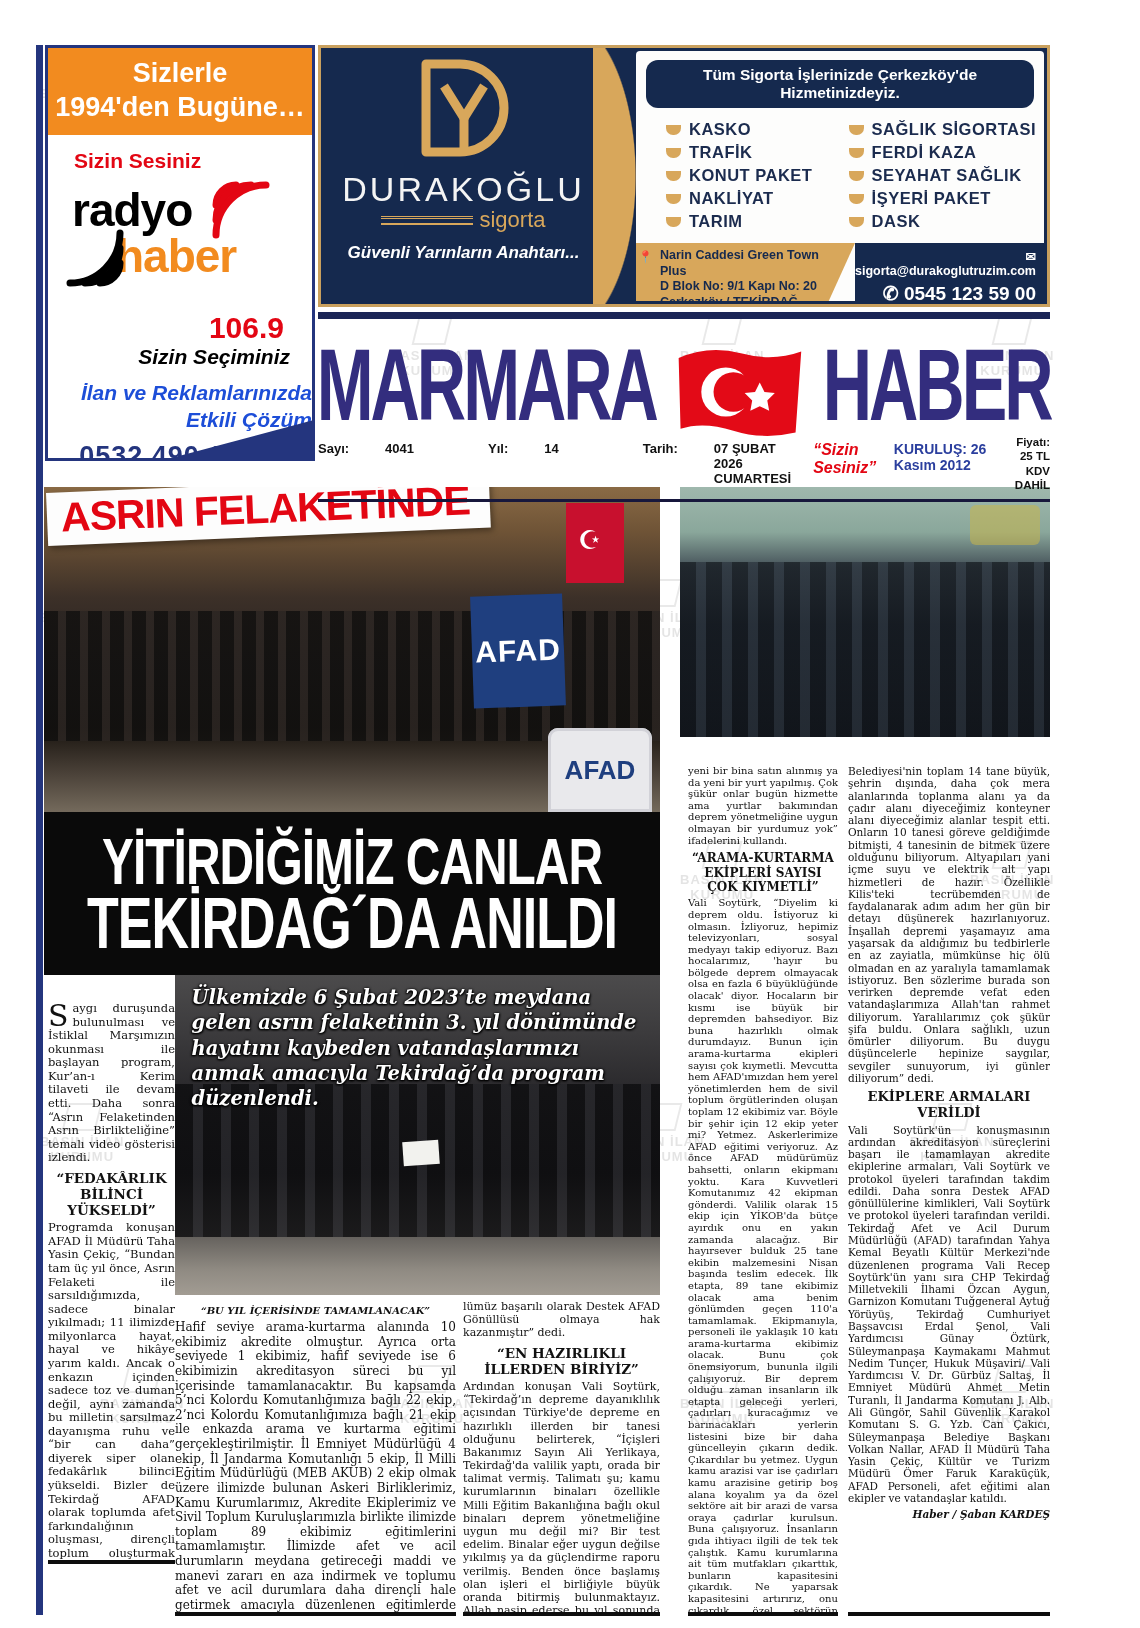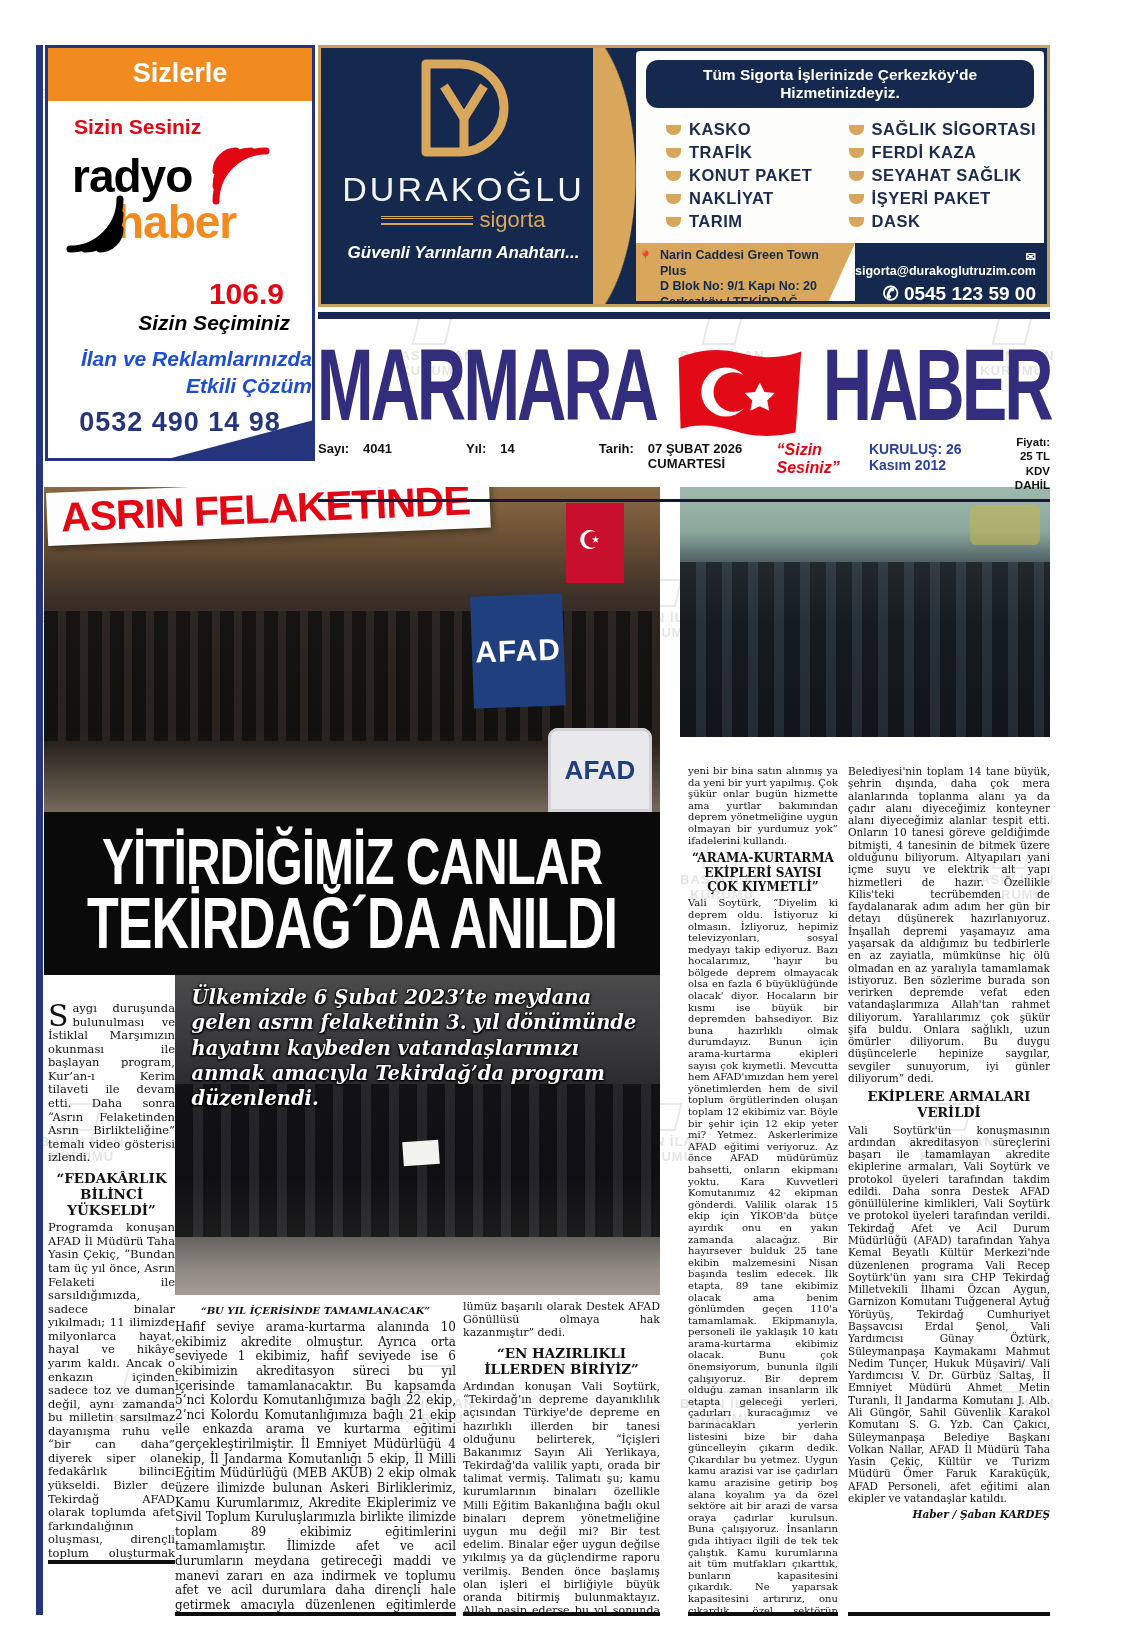--- a/index.html
+++ b/index.html
@@ -60,21 +60,21 @@
   .as-phone-line{font-size:19px;font-weight:bold;margin-top:4px;}
   
   .mast{position:absolute;left:318px;top:312px;width:732px;z-index:3;}
   .mast-topbar{height:7px;background:#1b2556;width:100%;}
   .mast-title{display:flex;align-items:flex-end;justify-content:space-between;height:116px;padding:0 2px;}
   .mast-word{font-weight:bold;color:#332d7e;font-size:67px;letter-spacing:-3px;
              transform:scale(1.02,1.52);transform-origin:bottom center;line-height:1;}
   .mast-flag{width:132px;height:98px;margin:0 -14px;flex-shrink:0;position:relative;top:6px;}
   .mast-info{display:flex;align-items:flex-start;gap:14px;font-size:13px;font-weight:bold;
              border-bottom:3px solid #17173c;padding:4px 0 6px;margin-top:2px;}
-  .mi-pair{display:flex;gap:14px;}
+  .mi-pair{display:flex;gap:36px;}
   .mi-label{font-weight:bold;}
   .mi-val{font-weight:bold;}
   .mi-motto{color:#e30613;font-style:italic;font-size:16px;margin-left:8px;}
   .mi-founded{color:#2b3f9e;font-size:14px;}
   .mi-price{margin-left:auto;text-align:right;font-size:11.5px;line-height:1.25;margin-top:-6px;}
   
   .photo{position:absolute;z-index:2;overflow:hidden;}
   .photo1{left:44px;top:487px;width:616px;height:325px;
      background:linear-gradient(180deg,#8a6a45 0%,#6e5336 14%,#3c3028 34%,#262120 55%,#19140f 74%,#4a4138 88%,#746a5c 100%);}
   .photo1 .crowd{position:absolute;left:0;top:38%;width:100%;height:40%;
@@ -250,20 +250,21 @@
         <span class="wm-box"></span>
         <span class="wm-t">BASIN İLAN</span>
         <span class="wm-t">KURUMU</span>
       </div>
     </div>
   <div class="left-rail"></div>
 
   <div class="ad-radyo">
     <div class="ar-head">
       <div>Sizlerle</div>
+      <div>1994'den Bugüne…</div>
     </div>
     <div class="ar-sesiniz">Sizin Sesiniz</div>
     <div class="ar-logo">
       <span class="ar-r1">radyo</span>
       <svg class="ar-waves-red" width="62" height="62" viewBox="0 0 62 62">
         <g fill="none" stroke="#e30613" stroke-width="7" stroke-linecap="round">
           <path d="M8 28 A20 20 0 0 1 28 8"></path>
           <path d="M8 43 A35 35 0 0 1 43 8"></path>
           <path d="M8 58 A50 50 0 0 1 58 8"></path>
         </g>

